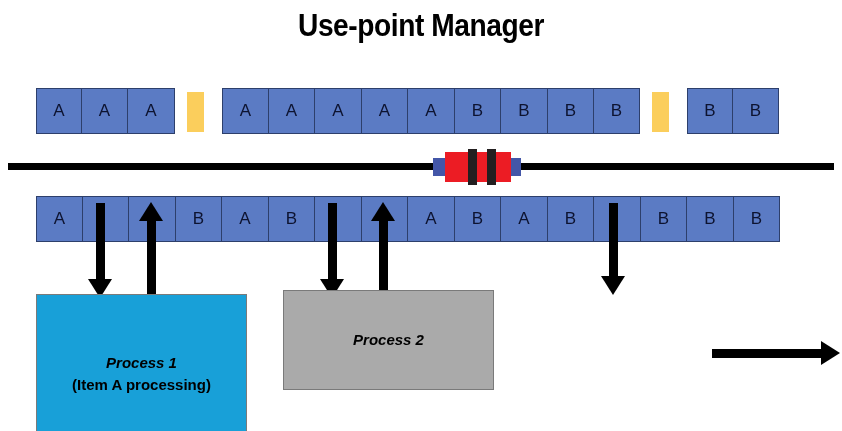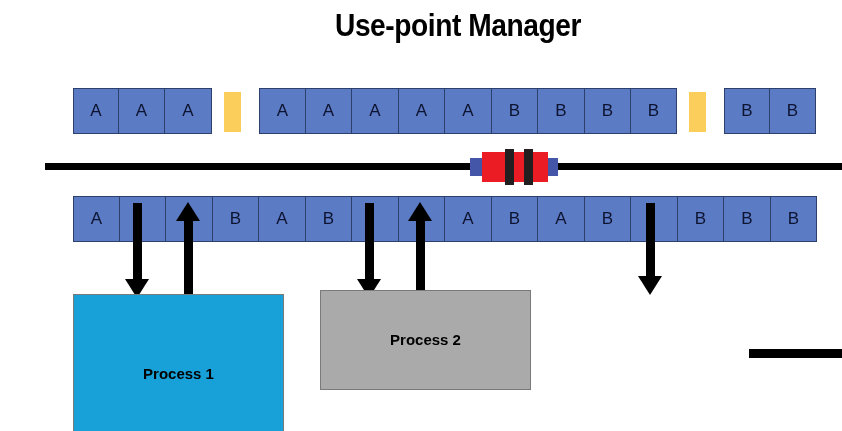--- a/index.html
+++ b/index.html
@@ -3,21 +3,21 @@
 <meta charset="utf-8">
 <style>
   html,body{margin:0;padding:0;}
   body{
     width:842px;height:431px;
     background:#ffffff;
     font-family:"Liberation Sans", sans-serif;
     position:relative;
     overflow:hidden;
   }
-  #stage{position:absolute;inset:0;margin-left:37px;}
+  #stage{position:absolute;inset:0;}
 
   
   .title{
     position:absolute;left:0;top:7px;width:842px;
     text-align:center;
     font-size:32px;
     font-weight:bold;
     color:#000;
     letter-spacing:-0.5px;
     transform:scaleX(0.88);
@@ -91,21 +91,21 @@
     position:absolute;
     box-sizing:border-box;
     border:1px solid #7a7a7a;
     display:flex;flex-direction:column;
     align-items:center;justify-content:center;
     text-align:center;
     font-size:15px;font-weight:bold;color:#000;
     line-height:1.45;
     font-family:"Liberation Sans", sans-serif;
   }
-  .pbox .l1{display:block;}
+  .pbox .l1{display:block;font-style:italic;}
   .pbox .l2{display:block;}
   .pbox .l3{display:block;}
 </style>
 </head>
 <body>
 
 <div id="stage">
 
   <div class="title">Use-point Manager</div>
 
@@ -192,20 +192,21 @@
     <div class="shaft"></div>
   </div>
 
   <div class="arrow down" style="left:601px;top:203px;width:24px;height:92px;">
     <div class="shaft"></div>
     <div class="head"></div>
   </div>
 
   <div class="pbox" style="left:36px;top:294px;width:211px;height:160px;background:#18A0D8;">
     <span class="l1">Process 1</span>
+    <span class="l2">(Item A processing)</span>
   </div>
 
   <div class="pbox" style="left:283px;top:290px;width:211px;height:100px;background:#AAAAAA;">
     <span class="l1">Process 2</span>
   </div>
 
 
   <div class="outarrow" style="left:712px;top:341px;width:128px;height:24px;">
     <div class="oshaft" style="width:112px;"></div>
     <div class="ohead"></div>

